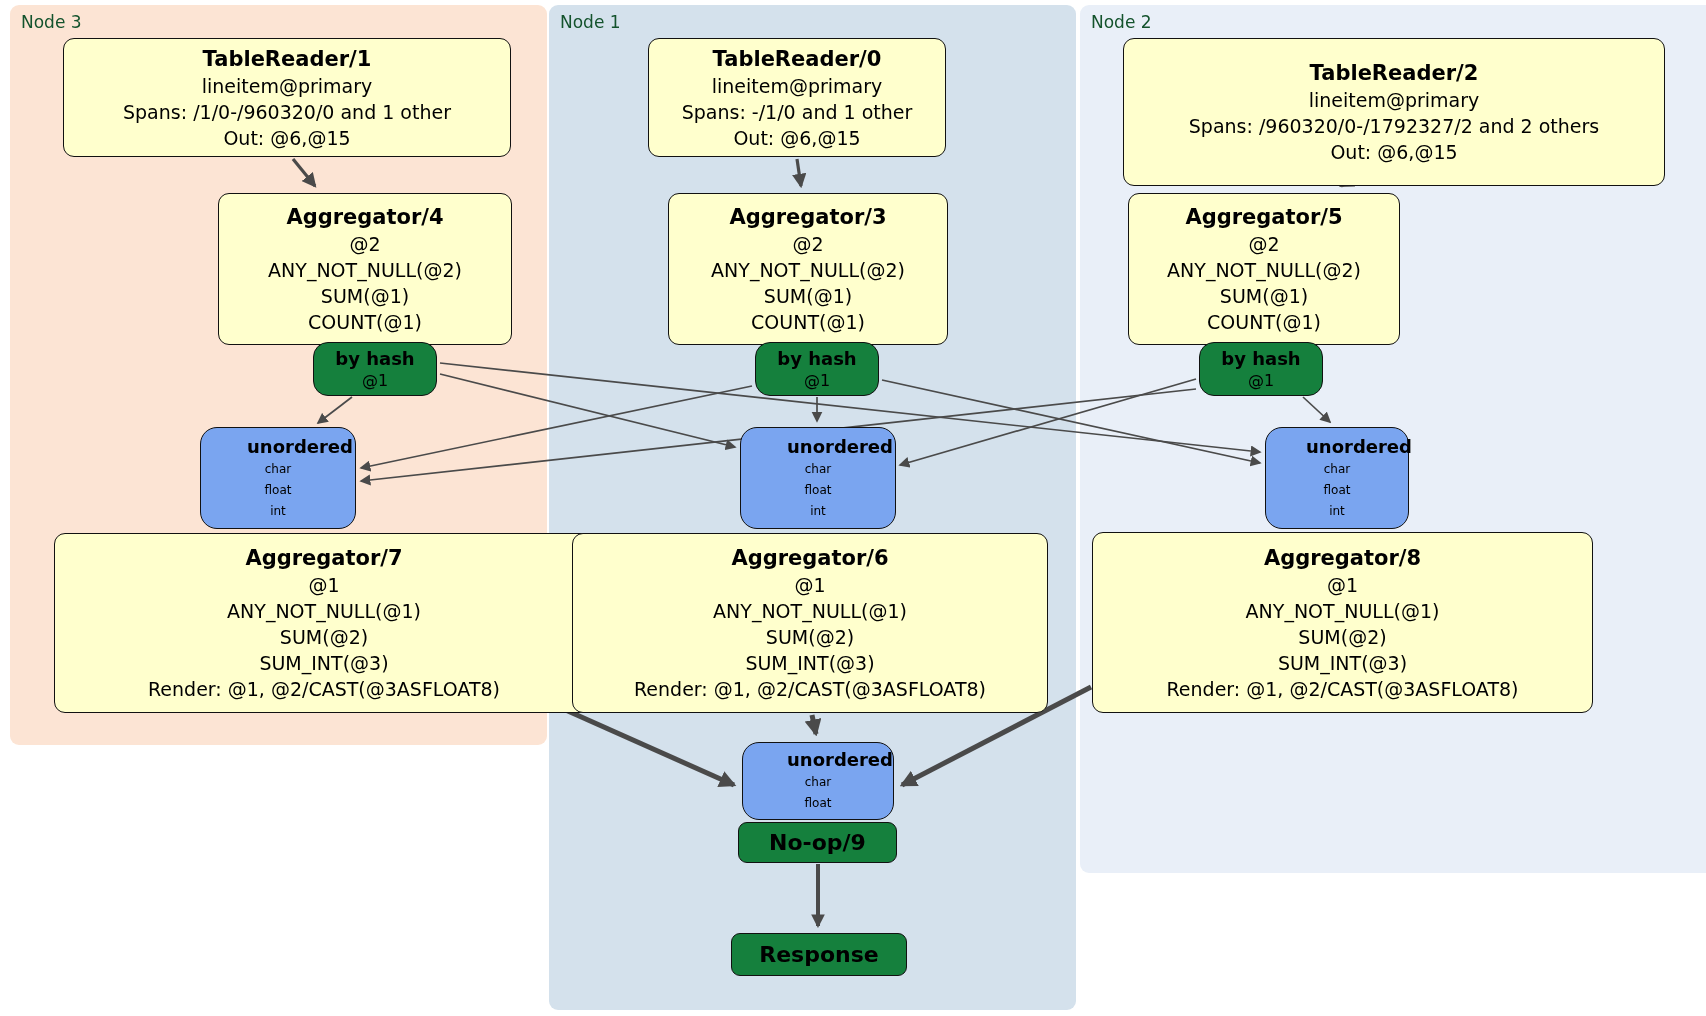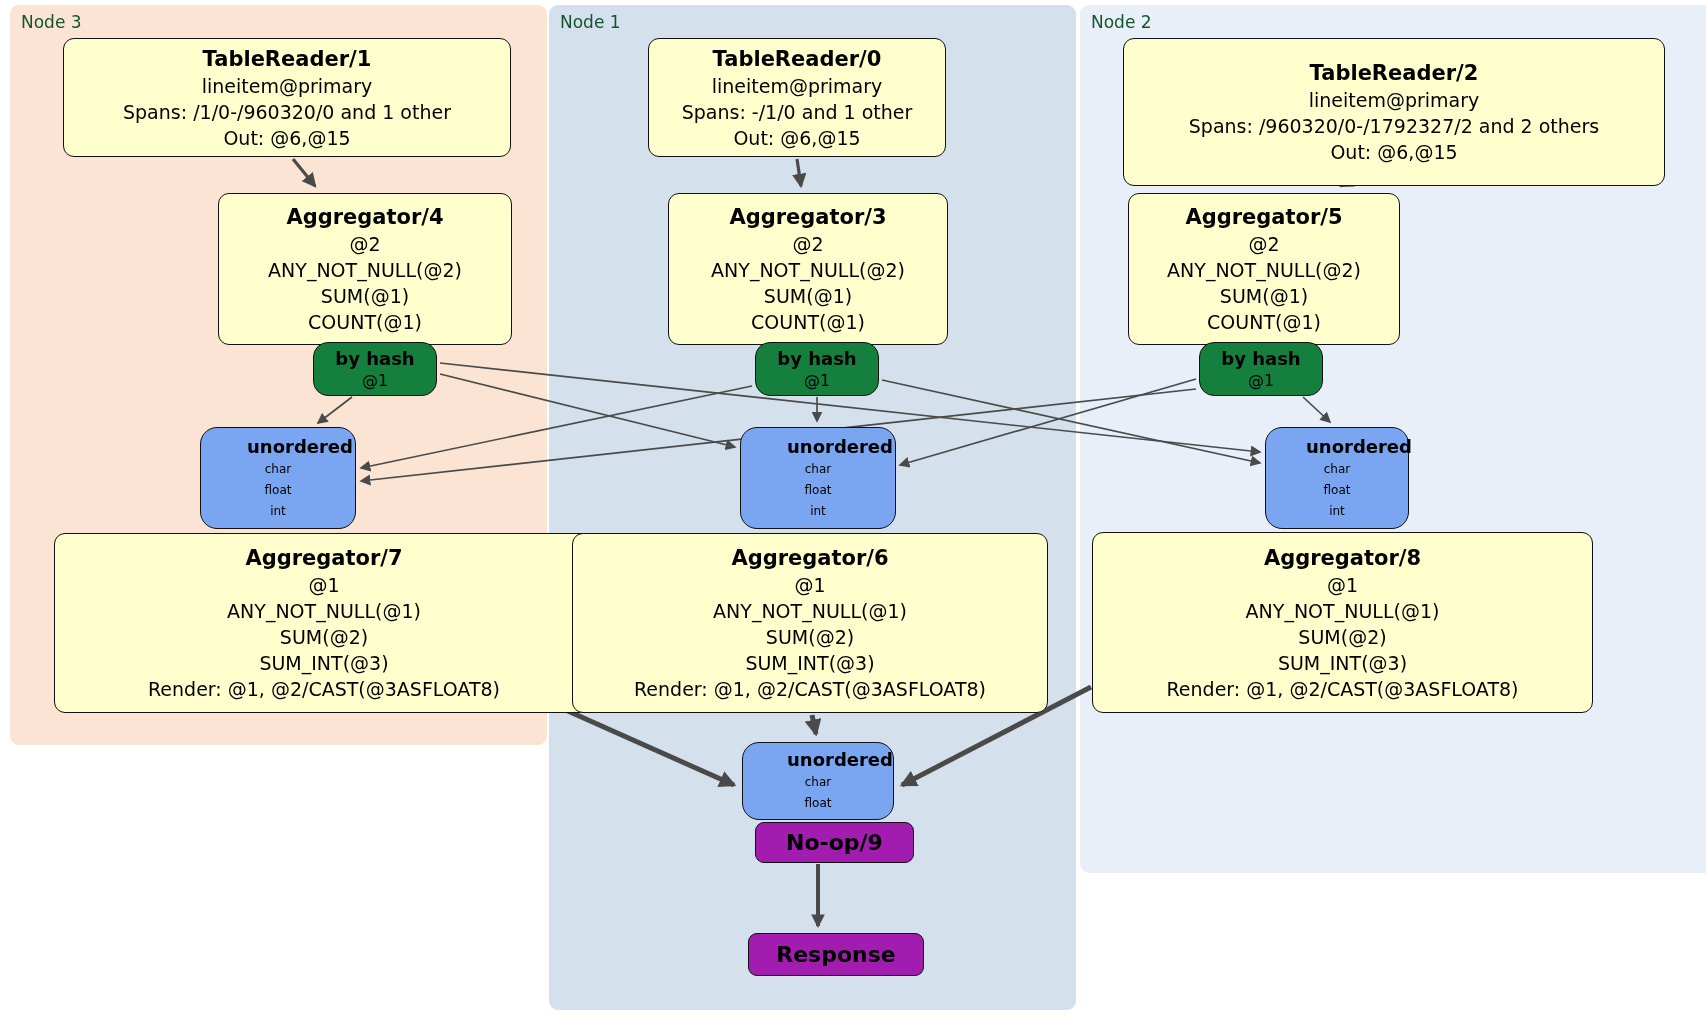--- a/index.html
+++ b/index.html
@@ -37,22 +37,22 @@
   .sync{
     position:absolute;z-index:3;box-sizing:border-box;
     background:#7aa5f0;border:1.7px solid #111;border-radius:17px;
     display:flex;flex-direction:column;justify-content:center;align-items:center;
     text-align:center;
   }
   .sync .stitle{font-weight:bold;font-size:18px;line-height:24px;margin-left:44px;}
   .sync .sline{font-size:12px;line-height:21px;}
   .minibox{
     position:absolute;z-index:3;box-sizing:border-box;
-    background:#a21caf;border:1.9px solid #111;border-radius:9px;
-    display:flex;justify-content:center;align-items:center;text-align:center;margin-left:17px;
+    background:#15803d;border:1.9px solid #111;border-radius:9px;
+    display:flex;justify-content:center;align-items:center;text-align:center;
   }
   .minibox .title{font-weight:bold;font-size:22px;white-space:nowrap;}
 </style>
 </head>
 <body>
 
 <div id="stage">
 
   <div class="region" id="region-node3">
     <div class="region-label">Node 3</div>

